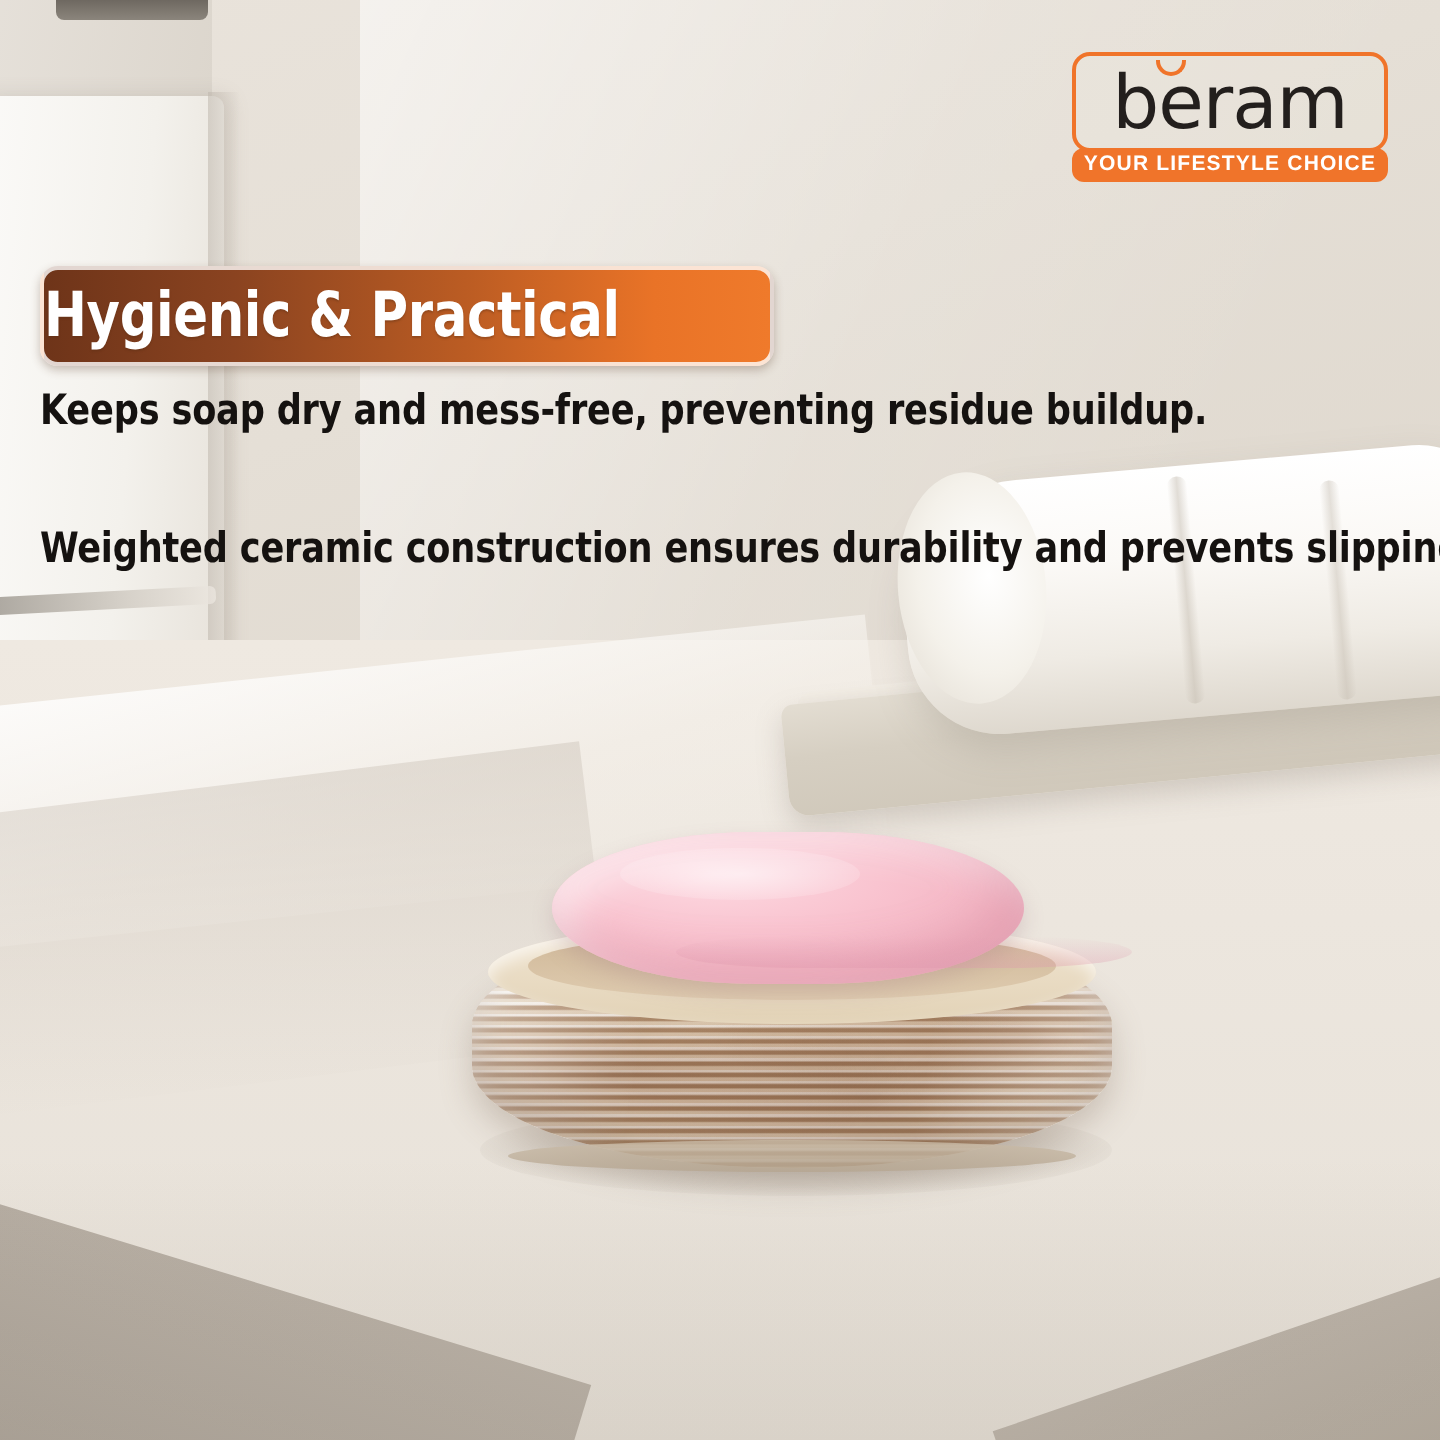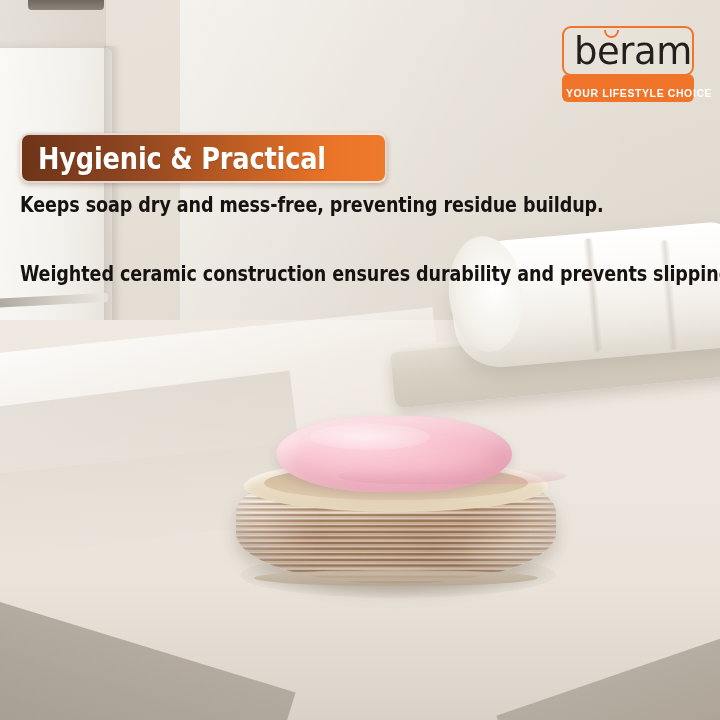--- a/index.html
+++ b/index.html
@@ -201,21 +201,21 @@
     opacity:.9;
   }
   .dish-base {
     position:absolute; left:36px; top:158px; width:284px; height:16px;
     border-radius:50%;
     background:linear-gradient(180deg,#cbbda9 0%, #b6a691 100%);
     opacity:.8;
   }
 
   
-  .logo { position:absolute; right:26px; top:26px; width:132px; }
+  .logo { position:absolute; right:26px; top:26px; width:158px; }
   .logo-box {
     position:relative;
     border:2.5px solid #f0742a;
     border-radius:9px;
     background:rgba(238,232,224,0.28);
     padding:4px 10px 2px;
     text-align:center;
   }
   .logo-word {
     font-family:"DejaVu Sans", sans-serif;
@@ -237,40 +237,39 @@
   }
   .logo-tag {
     margin-top:-2px;
     background:#f0742a;
     border-radius:6px;
     color:#ffffff;
     font-family:"Liberation Sans", sans-serif;
     font-size:10.5px;
     font-weight:bold;
     letter-spacing:0.6px;
-    padding:13px 4px 3px;
+    padding:2px 4px 3px;
     text-align:center;
     white-space:nowrap;
   }
 
   
   .feature { position:absolute; left:20px; }
   .feature.f1 { top:133px; }
   .feature.f2 { top:252px; }
 
   .banner {
     width:367px;
     height:50px;
     border-radius:9px;
     background:linear-gradient(90deg,#6e3419 0%, #8a4320 26%, #bb5c23 58%, #e97327 84%, #ef7a2b 100%);
     border:2px solid rgba(255,255,255,0.80);
     box-shadow:0 2px 5px rgba(90,60,40,0.30);
     display:flex;
     align-items:center;
-    padding-left:16px;
   }
   .banner-text {
     font-family:"DejaVu Sans Condensed","DejaVu Sans", sans-serif;
     font-weight:bold;
     font-size:31px;
     line-height:31px;
     color:#ffffff;
     letter-spacing:-0.2px;
     transform:scaleX(0.92);
     transform-origin:left center;

